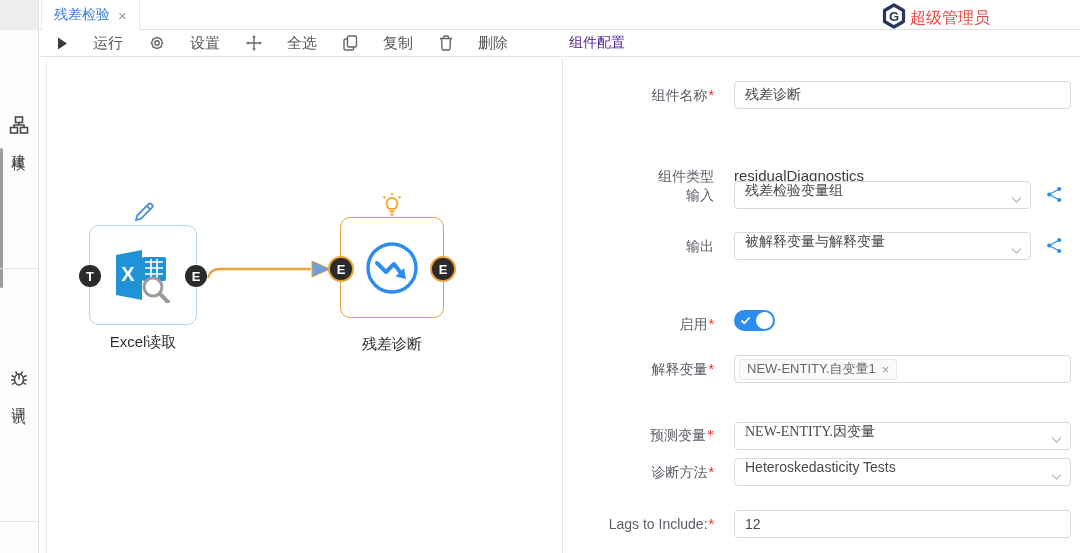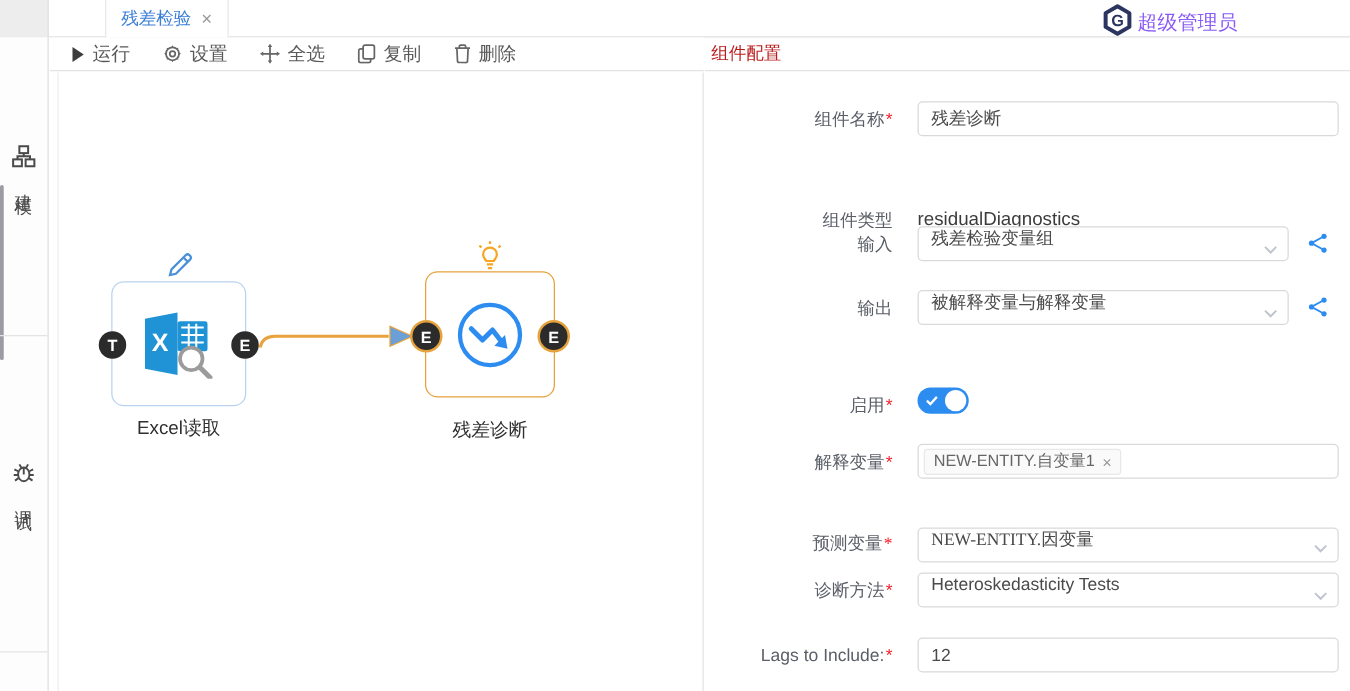--- a/index.html
+++ b/index.html
@@ -7,44 +7,44 @@
     font-family:"Liberation Sans","DejaVu Sans",sans-serif; }
   .frame { position:relative; width:1080px; height:553px; background:#fff; }
 
   
   .tabbar { position:absolute; left:0; top:0; width:1080px; height:30px; background:#fff;
     border-bottom:1px solid #e0e0e0; }
   .corner { position:absolute; left:0; top:0; width:39px; height:30px; background:#ededed;
     border-right:1px solid #e0e0e0; }
   .tab { position:absolute; left:41px; top:0; height:30px; padding:0 12px; background:#fff;
     border-left:1px solid #e8e8e8; border-right:1px solid #e8e8e8; display:flex; align-items:center;
-    gap:8px; z-index:2;margin-left:43px; }
+    gap:8px; z-index:2; }
   .tab-title { color:#3d7fd6; font-size:14px; }
   .tab-close { color:#9a9a9a; font-size:15px; cursor:pointer; line-height:1; }
   .userbox { position:absolute; right:90px; top:3px; display:flex; align-items:center; gap:3px; }
-  .username { font-size:16px; color:#8b5cf6; }
+  .username { font-size:16px; color:#ef4444; }
 
   
   .sidebar { position:absolute; left:0; top:30px; width:39px; height:523px; background:#fdfdfd;
     border-right:1px solid #e0e0e0; }
   .side-indicator { position:absolute; left:0; top:118px; width:3px; height:140px; background:#9b9ba3;
     border-radius:2px; }
   .side-item { position:absolute; left:0; width:38px; display:flex; flex-direction:column;
     align-items:center; gap:4px; cursor:pointer; }
   .side-item-model { top:85px; }
   .side-item-debug { top:338px; }
   .vtext { writing-mode:vertical-lr; text-orientation:upright; font-size:14px; color:#4a4a4a;
     letter-spacing:3px; }
   .side-div1 { position:absolute; left:0; top:238px; width:38px; border-top:1px solid #e4e4e4; }
   .side-div2 { position:absolute; left:0; top:491px; width:38px; border-top:1px solid #e4e4e4; }
 
   
   .toolbar { position:absolute; left:40px; top:30px; width:523px; height:27px; background:#fff;
     border-bottom:1px solid #e3e3e3; display:flex; align-items:center; gap:26px; padding-left:17px; }
-  .tbtn { display:flex; align-items:center; gap:6px; color:#595959; font-size:15px; cursor:pointer; }
+  .tbtn { display:flex; align-items:center; gap:25px; color:#595959; font-size:15px; cursor:pointer; }
   .tbtn svg { display:block; }
 
   
   .canvas { position:absolute; left:40px; top:58px; width:523px; height:495px; background:#fff;
     border-right:1px solid #e3e3e3; }
   .canvas-inner { position:absolute; left:6px; top:0; right:0; bottom:0; border-left:1px solid #ededed; }
   .node { position:absolute; border-radius:10px; background:#fff; cursor:pointer; }
   .node-excel { left:49px; top:167px; width:108px; height:100px; border:1px solid #b9d3ee; }
   .node-resid { left:300px; top:159px; width:104px; height:101px; border:1px solid #e6a23c; }
   .node-center { position:absolute; left:0; top:0; right:0; bottom:0; display:flex;
@@ -53,21 +53,21 @@
     color:#fff; font-size:13px; font-weight:bold; display:flex; align-items:center;
     justify-content:center; cursor:crosshair; }
   .port-sel { box-shadow:0 0 0 2px #e6a23c; }
   .node-label { position:absolute; font-size:15px; color:#2f2f2f; text-align:center; width:140px; }
   .badge-icon { position:absolute; }
   .edge-svg { position:absolute; left:0; top:0; width:523px; height:495px; pointer-events:none; }
 
   
   .cfg-header { position:absolute; left:564px; top:30px; width:516px; height:27px;
     border-bottom:1px solid #e3e3e3; display:flex; align-items:center; padding-left:5px;
-    font-size:14px; color:#b91c1c; }
+    font-size:14px; color:#4c1d95; }
   .cfg-body { position:absolute; left:564px; top:58px; width:516px; height:495px; background:#fff; }
   .frow { position:absolute; left:0; width:516px; height:28px; }
   .flabel { position:absolute; left:0; top:0; width:150px; height:28px; line-height:28px;
     text-align:right; font-size:14px; color:#5a5e66; }
   .req { color:#f5222d; margin-left:1px; }
   .ctl { position:absolute; left:170px; top:0; height:28px; }
   .txtval { line-height:28px; font-size:15px; color:#3c3c3c; }
   input.ibox { width:337px; height:28px; border:1px solid #d9d9d9; border-radius:4px;
     padding:0 10px; font-size:14px; color:#4a4a4a; outline:none; background:#fff;
     font-family:"Liberation Sans","DejaVu Sans",sans-serif; }

